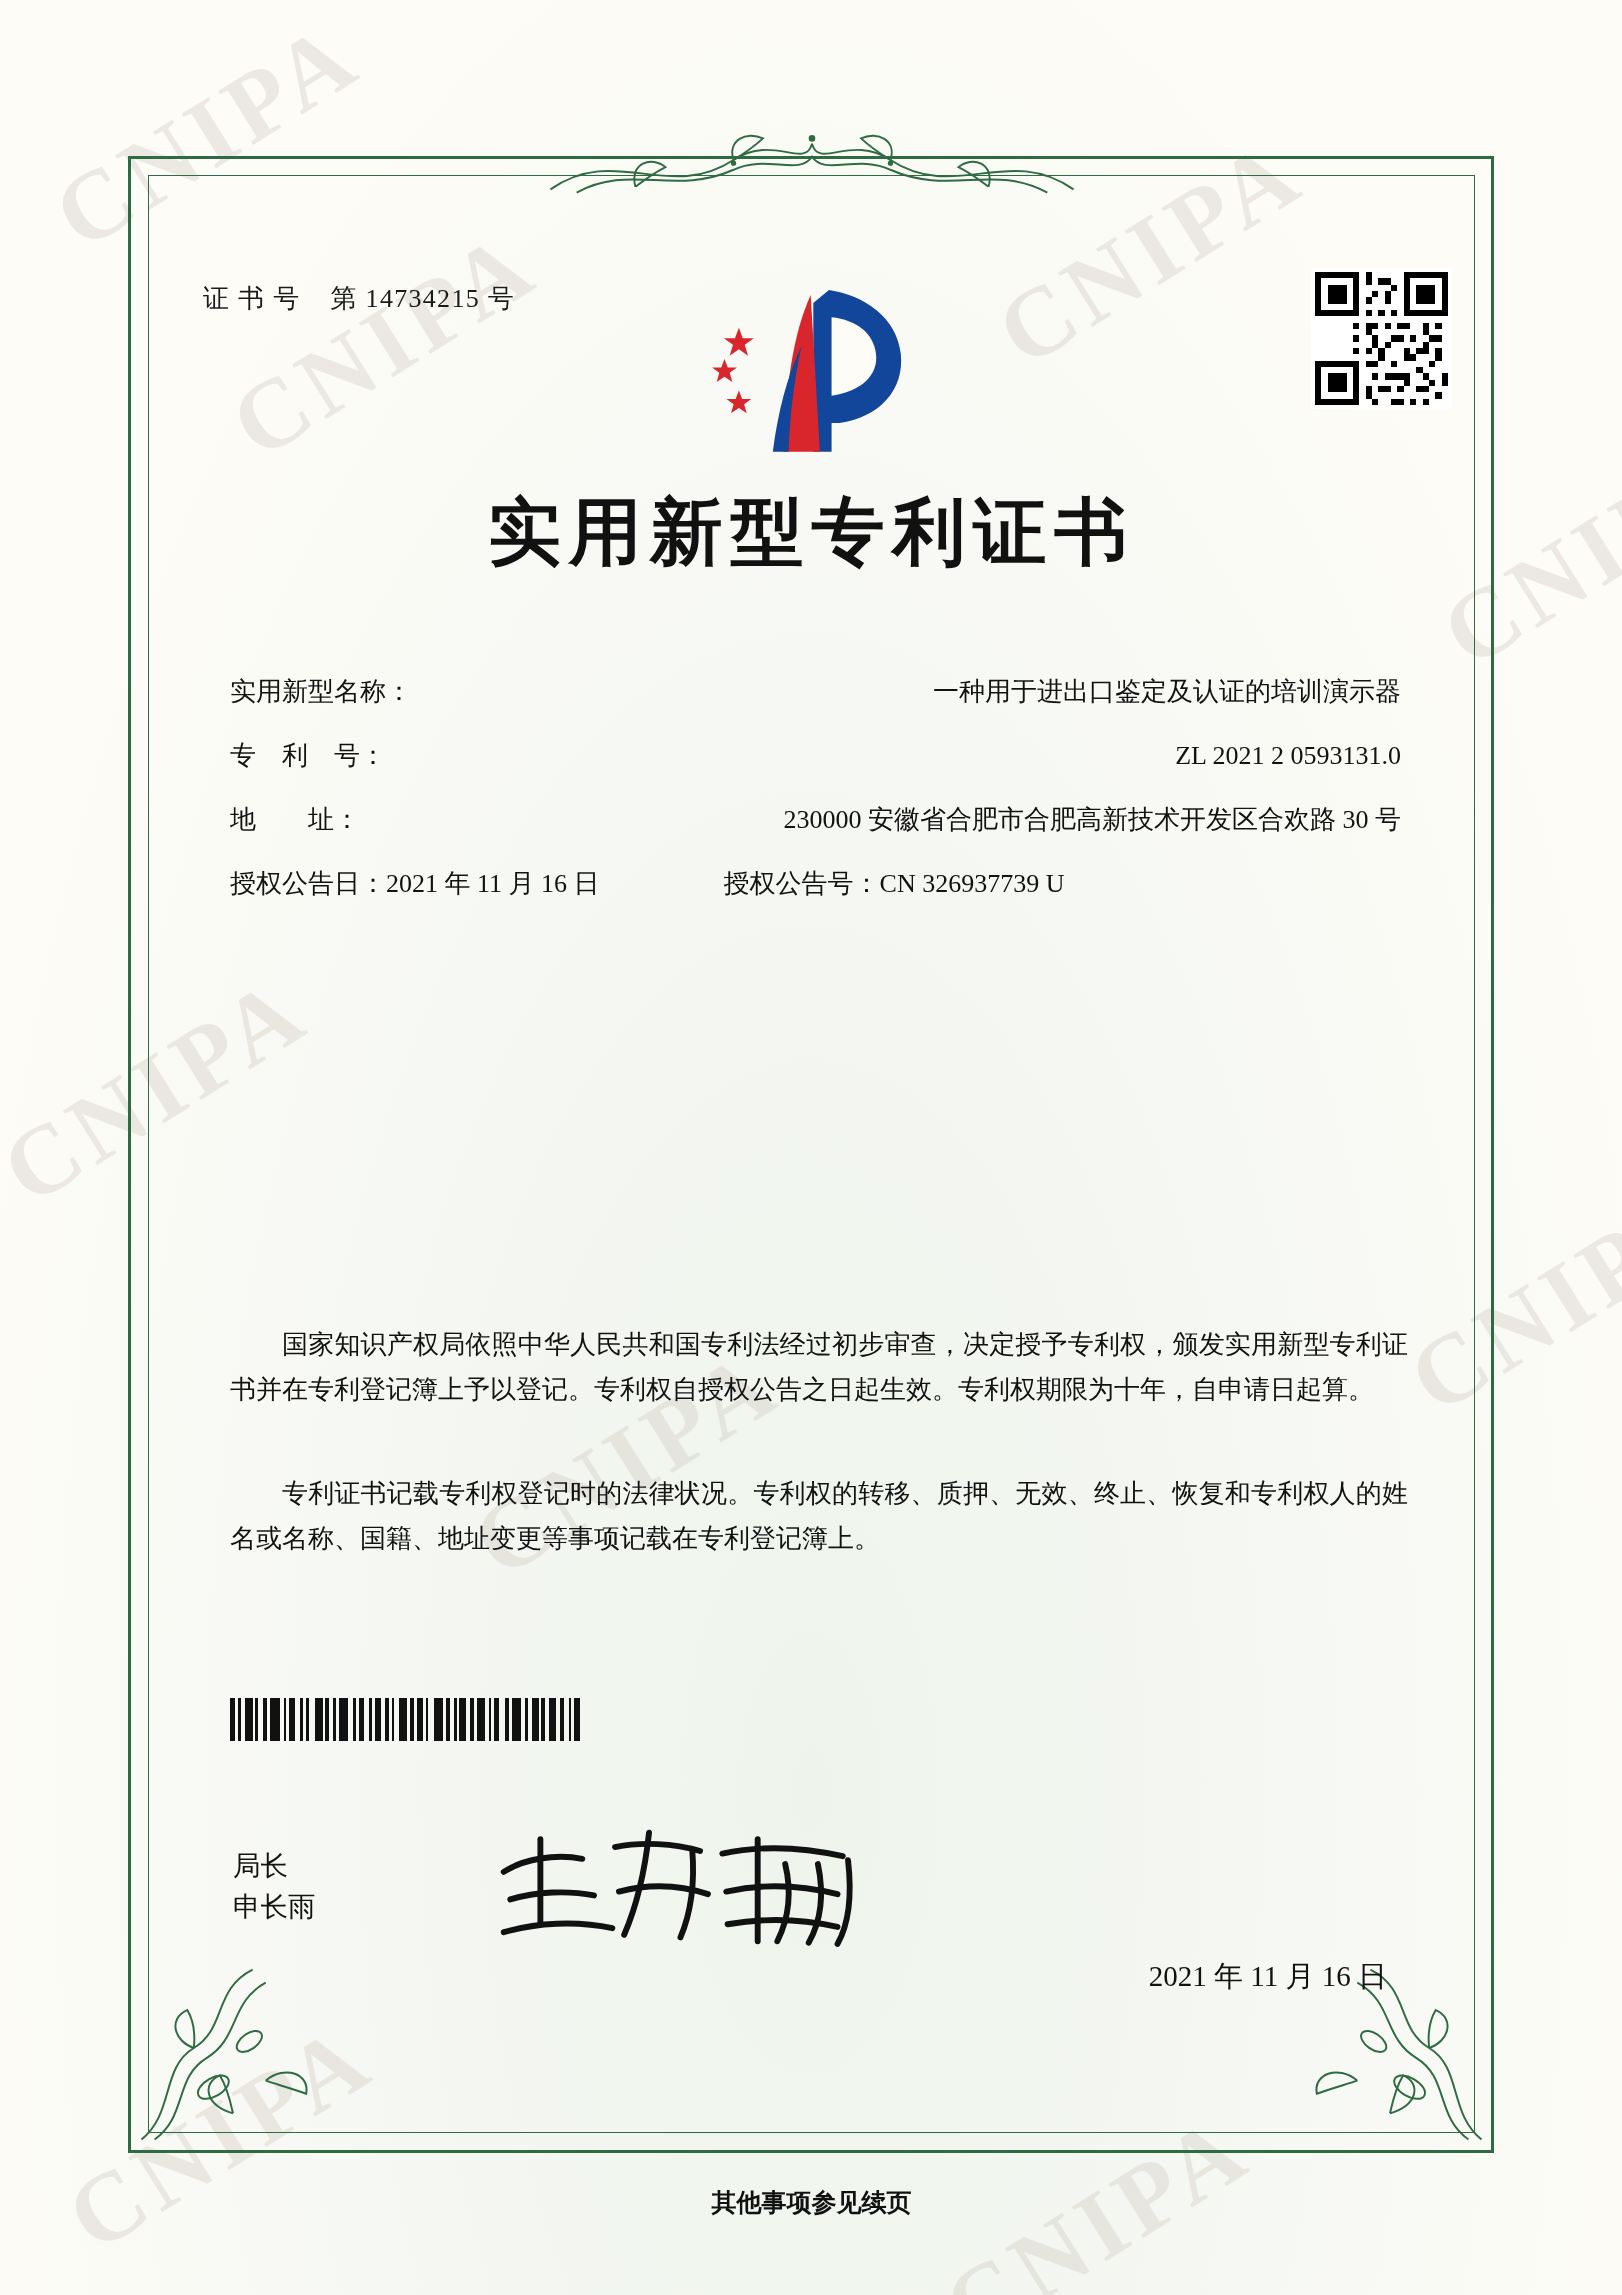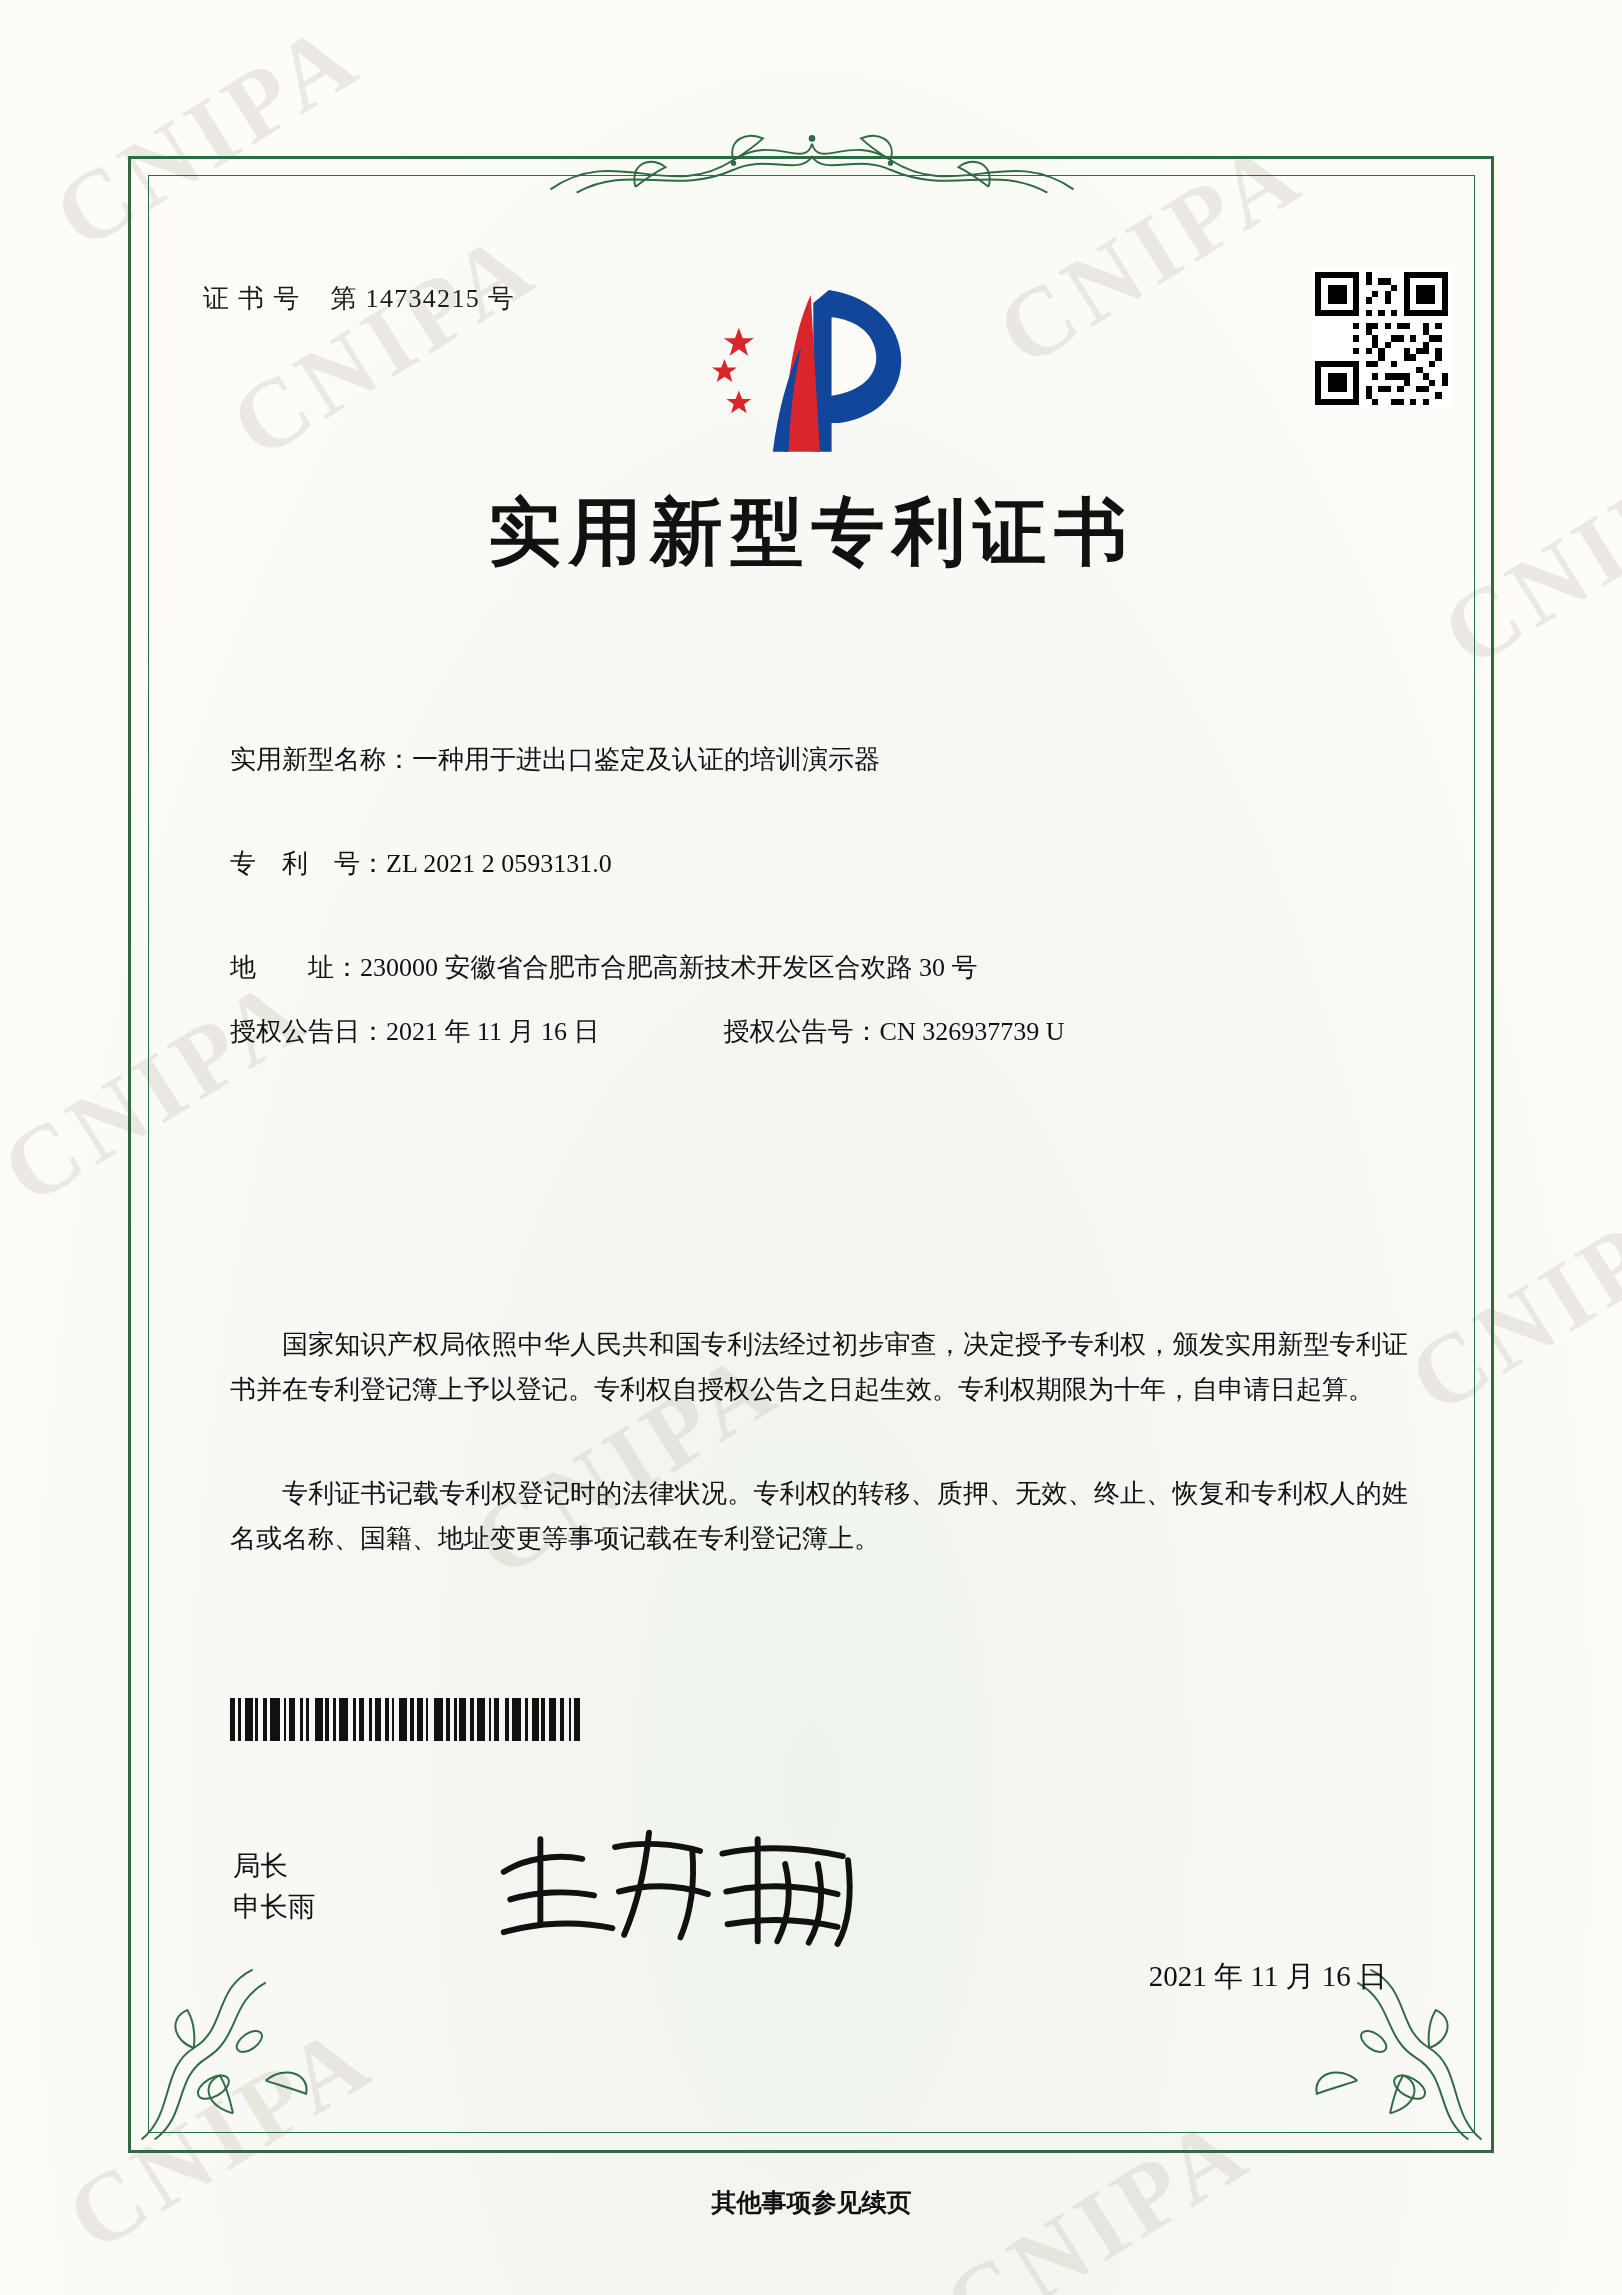--- a/index.html
+++ b/index.html
@@ -101,40 +101,40 @@
     font-weight: 700;
     letter-spacing: 7.9px;
     color: #111111;
     font-family: "DejaVu Sans", sans-serif;
   }
 
   
   .fields {
     position: absolute;
     left: 230px;
-    top: 702px;
+    top: 674px;
     width: 1171px;
+    text-align: right;
   }
   .field-row {
     display: flex;
     align-items: baseline;
     margin-bottom: 29px;
     font-size: 26px;
     color: #121212;
     line-height: 1.35;
   }
   .fl {
     flex: 0 0 auto;
     white-space: pre;
     font-family: "Liberation Serif", serif;
   }
   .fv {
     flex: 1 1 auto;
     font-family: "Liberation Serif", serif;
-    margin-top: 40px;
   }
   .field-row.two-col { justify-content: flex-start; }
   .gapper { width: 124px; flex: 0 0 auto; }
 
   
   .para {
     position: absolute;
     left: 230px;
     width: 1178px;
     font-size: 26px;

